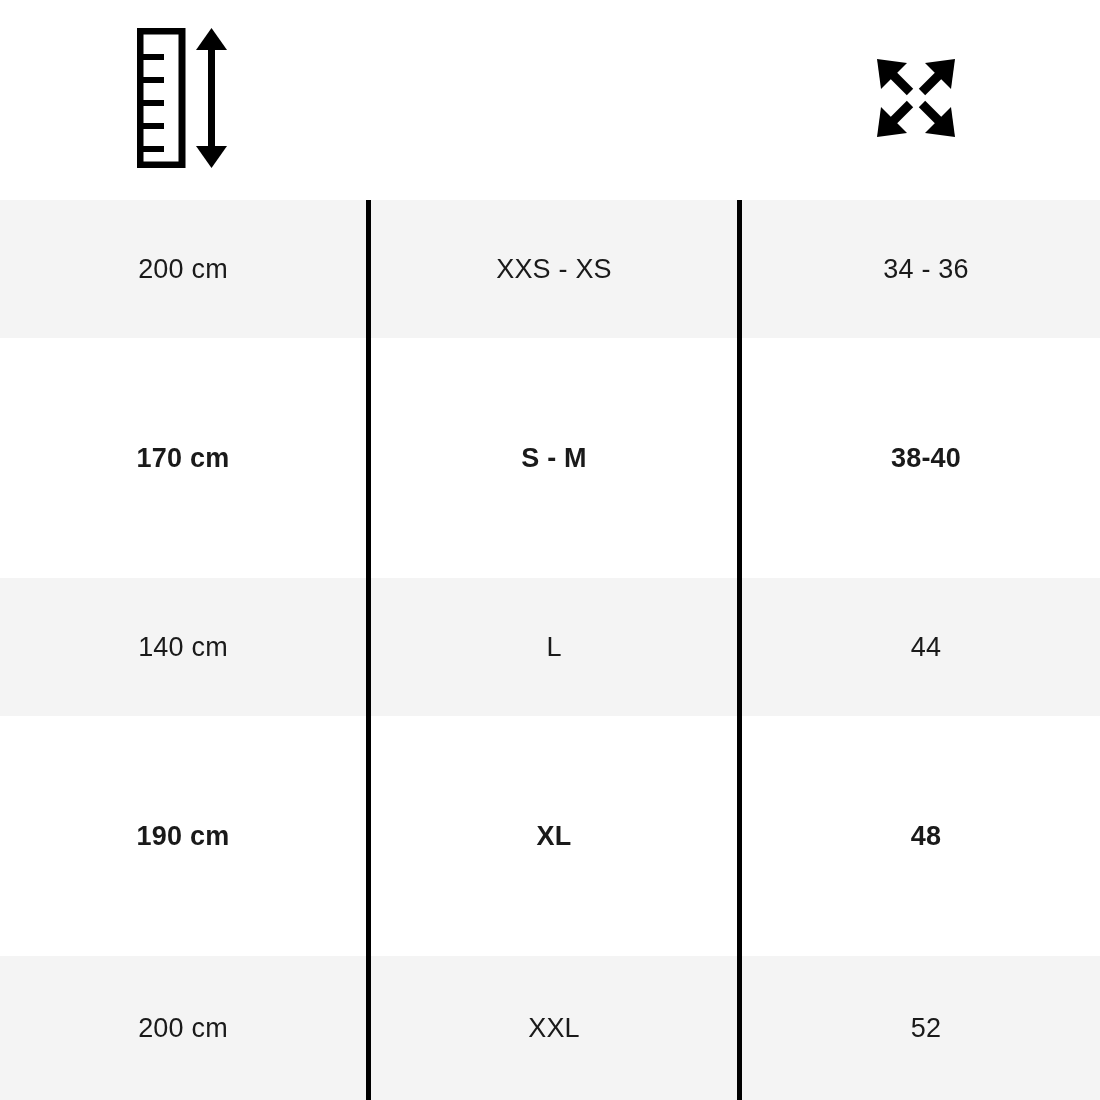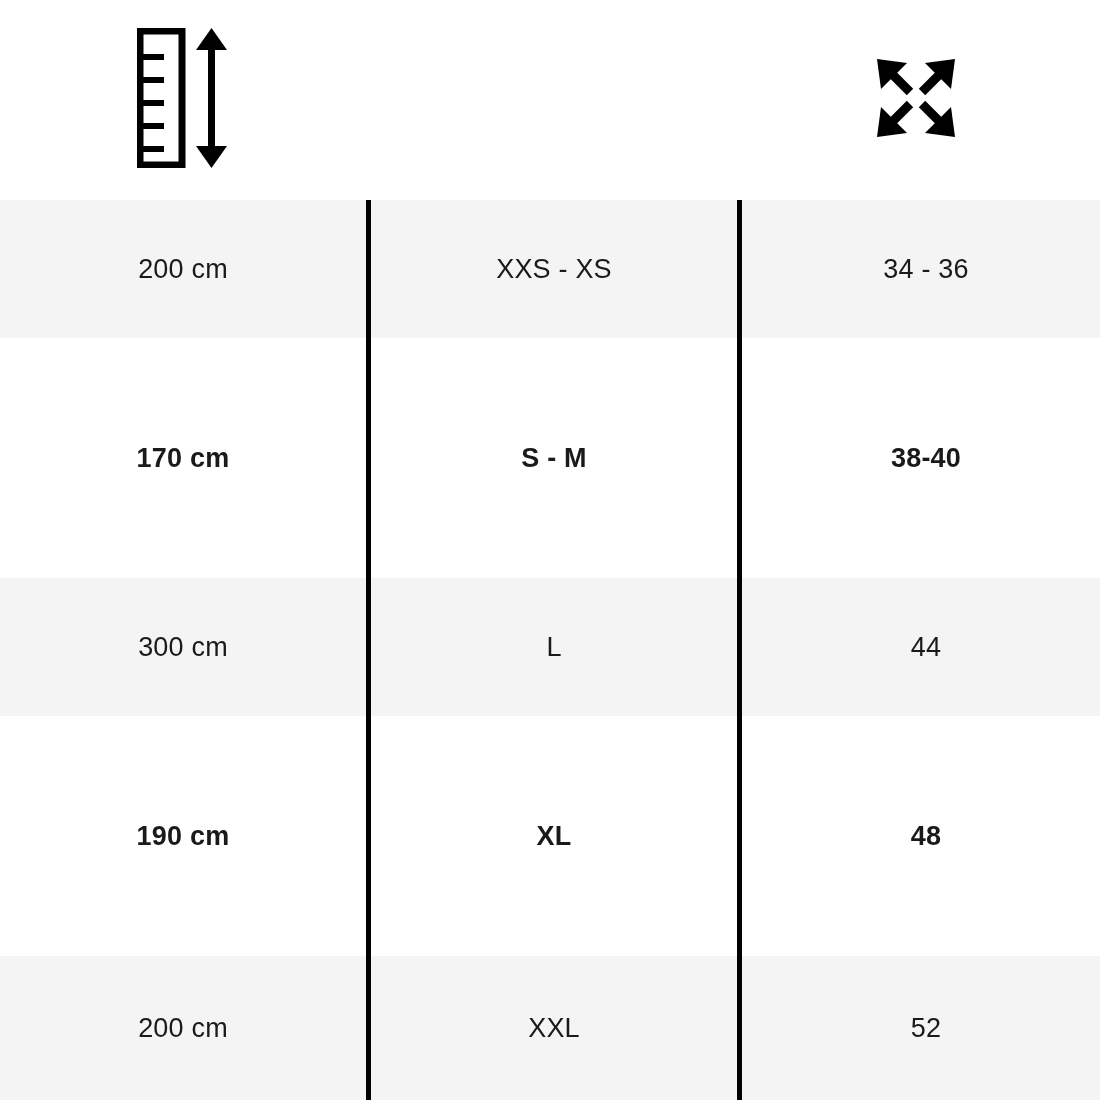--- a/index.html
+++ b/index.html
@@ -131,21 +131,21 @@
         <td class="col-1">200 cm</td>
         <td class="col-2">XXS - XS</td>
         <td class="col-3">34 - 36</td>
       </tr>
       <tr class="r-1 row-plain">
         <td class="col-1">170 cm</td>
         <td class="col-2">S - M</td>
         <td class="col-3">38-40</td>
       </tr>
       <tr class="r-2 row-shaded">
-        <td class="col-1">300 cm</td>
+        <td class="col-1">140 cm</td>
         <td class="col-2">L</td>
         <td class="col-3">44</td>
       </tr>
       <tr class="r-3 row-plain">
         <td class="col-1">190 cm</td>
         <td class="col-2">XL</td>
         <td class="col-3">48</td>
       </tr>
       <tr class="r-4 row-shaded">
         <td class="col-1">200 cm</td>

